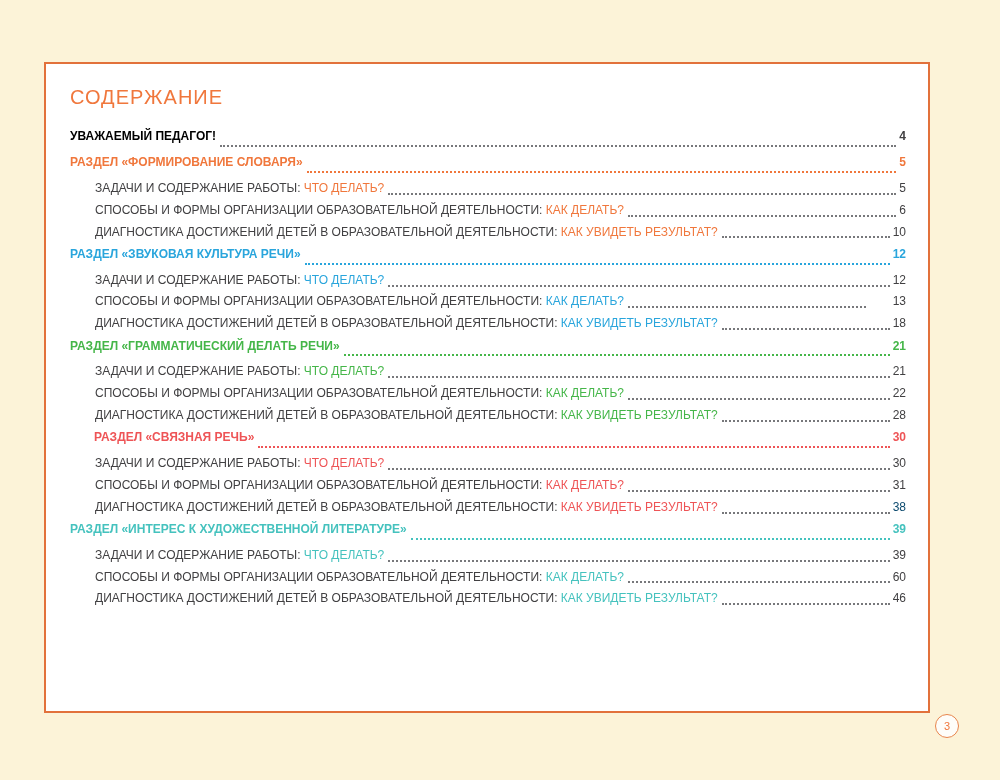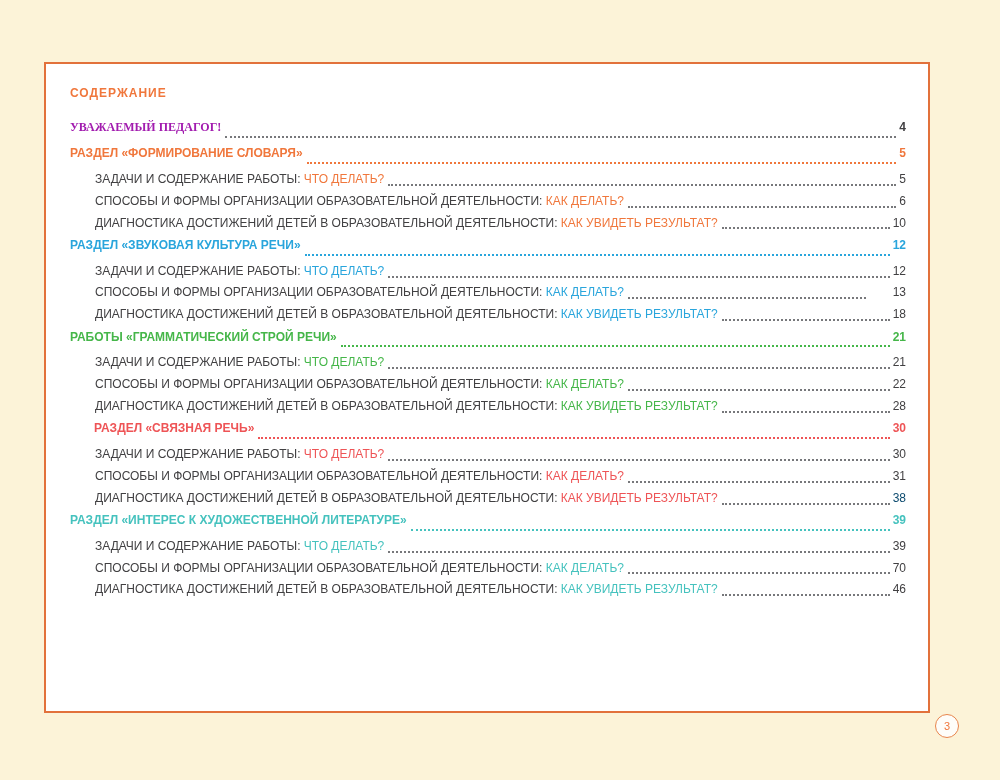--- a/index.html
+++ b/index.html
@@ -19,22 +19,22 @@
     left: 44px;
     top: 62px;
     width: 886px;
     height: 651px;
     background: #FFFFFF;
     border: 2px solid #E2713B;
     box-sizing: border-box;
     padding: 22px 22px 0 24px;
   }
   .doc-title {
-    font-size: 12px;
-    font-weight: bold;
+    font-size: 20px;
+    font-weight: normal;
     letter-spacing: 1px;
     color: #F0773C;
     margin: 0 0 20px 0;
   }
   .toc {
     display: block;
   }
   .row {
     display: flex;
     align-items: baseline;
@@ -72,21 +72,21 @@
     justify-content: center;
   }
 </style>
 </head>
 <body>
 
 <div class="sheet">
   <h1 class="doc-title">СОДЕРЖАНИЕ</h1>
   <div class="toc" id="toc">
       <div class="row bold">
-        <span class="label"><span style="color: #a21caf; font-family: Liberation Serif, serif;">УВАЖАЕМЫЙ ПЕДАГОГ!</span></span>
+        <span class="label"><span style="color: #000000;">УВАЖАЕМЫЙ ПЕДАГОГ!</span></span>
         <span class="dots" style="border-bottom-color: rgb(119, 120, 123);"></span>
         <span class="pagenum" style="color: rgb(65, 64, 66); font-weight: bold;">4</span>
       </div>
       <div class="row bold gap">
         <span class="label"><span style="color: rgb(240, 119, 60);">РАЗДЕЛ «ФОРМИРОВАНИЕ СЛОВАРЯ»</span></span>
         <span class="dots" style="border-bottom-color: rgb(240, 119, 60);"></span>
         <span class="pagenum" style="color: rgb(240, 119, 60); font-weight: bold;">5</span>
       </div>
       <div class="row indent">
         <span class="label"><span style="color: rgb(65, 64, 66);">ЗАДАЧИ И СОДЕРЖАНИЕ РАБОТЫ: </span><span style="color: rgb(240, 119, 60);">ЧТО ДЕЛАТЬ?</span></span>
@@ -117,21 +117,21 @@
         <span class="label"><span style="color: rgb(65, 64, 66);">СПОСОБЫ И ФОРМЫ ОРГАНИЗАЦИИ ОБРАЗОВАТЕЛЬНОЙ ДЕЯТЕЛЬНОСТИ: </span><span style="color: rgb(41, 165, 220);">КАК ДЕЛАТЬ?</span></span>
         <span class="dots" style="border-bottom-color: rgb(119, 120, 123);"></span>
         <span class="pagenum" style="color: rgb(65, 64, 66); margin-left: 24px;">13</span>
       </div>
       <div class="row indent">
         <span class="label"><span style="color: rgb(65, 64, 66);">ДИАГНОСТИКА ДОСТИЖЕНИЙ ДЕТЕЙ В ОБРАЗОВАТЕЛЬНОЙ ДЕЯТЕЛЬНОСТИ: </span><span style="color: rgb(41, 165, 220);">КАК УВИДЕТЬ РЕЗУЛЬТАТ? </span></span>
         <span class="dots" style="border-bottom-color: rgb(119, 120, 123);"></span>
         <span class="pagenum" style="color: rgb(65, 64, 66);">18</span>
       </div>
       <div class="row bold gap">
-        <span class="label"><span style="color: rgb(69, 182, 73);">РАБОТЫ «ГРАММАТИЧЕСКИЙ СТРОЙ РЕЧИ» </span></span>
+        <span class="label"><span style="color: rgb(69, 182, 73);">РАЗДЕЛ «ГРАММАТИЧЕСКИЙ ДЕЛАТЬ РЕЧИ» </span></span>
         <span class="dots" style="border-bottom-color: rgb(69, 182, 73);"></span>
         <span class="pagenum" style="color: rgb(69, 182, 73); font-weight: bold;">21</span>
       </div>
       <div class="row indent">
         <span class="label"><span style="color: rgb(65, 64, 66);">ЗАДАЧИ И СОДЕРЖАНИЕ РАБОТЫ: </span><span style="color: rgb(69, 182, 73);">ЧТО ДЕЛАТЬ?</span></span>
         <span class="dots" style="border-bottom-color: rgb(119, 120, 123);"></span>
         <span class="pagenum" style="color: rgb(65, 64, 66);">21</span>
       </div>
       <div class="row indent">
         <span class="label"><span style="color: rgb(65, 64, 66);">СПОСОБЫ И ФОРМЫ ОРГАНИЗАЦИИ ОБРАЗОВАТЕЛЬНОЙ ДЕЯТЕЛЬНОСТИ: </span><span style="color: rgb(69, 182, 73);">КАК ДЕЛАТЬ? </span></span>
@@ -169,21 +169,21 @@
         <span class="pagenum" style="color: rgb(69, 194, 190); font-weight: bold;">39</span>
       </div>
       <div class="row indent">
         <span class="label"><span style="color: rgb(65, 64, 66);">ЗАДАЧИ И СОДЕРЖАНИЕ РАБОТЫ: </span><span style="color: rgb(69, 194, 190);">ЧТО ДЕЛАТЬ?</span></span>
         <span class="dots" style="border-bottom-color: rgb(119, 120, 123);"></span>
         <span class="pagenum" style="color: rgb(65, 64, 66);">39</span>
       </div>
       <div class="row indent">
         <span class="label"><span style="color: rgb(65, 64, 66);">СПОСОБЫ И ФОРМЫ ОРГАНИЗАЦИИ ОБРАЗОВАТЕЛЬНОЙ ДЕЯТЕЛЬНОСТИ: </span><span style="color: rgb(69, 194, 190);">КАК ДЕЛАТЬ? </span></span>
         <span class="dots" style="border-bottom-color: rgb(119, 120, 123);"></span>
-        <span class="pagenum" style="color: rgb(65, 64, 66);">70</span>
+        <span class="pagenum" style="color: rgb(65, 64, 66);">60</span>
       </div>
       <div class="row indent">
         <span class="label"><span style="color: rgb(65, 64, 66);">ДИАГНОСТИКА ДОСТИЖЕНИЙ ДЕТЕЙ В ОБРАЗОВАТЕЛЬНОЙ ДЕЯТЕЛЬНОСТИ: </span><span style="color: rgb(69, 194, 190);">КАК УВИДЕТЬ РЕЗУЛЬТАТ? </span></span>
         <span class="dots" style="border-bottom-color: rgb(119, 120, 123);"></span>
         <span class="pagenum" style="color: rgb(65, 64, 66);">46</span>
       </div>
     </div>
 </div>
 
 <div class="page-badge">

